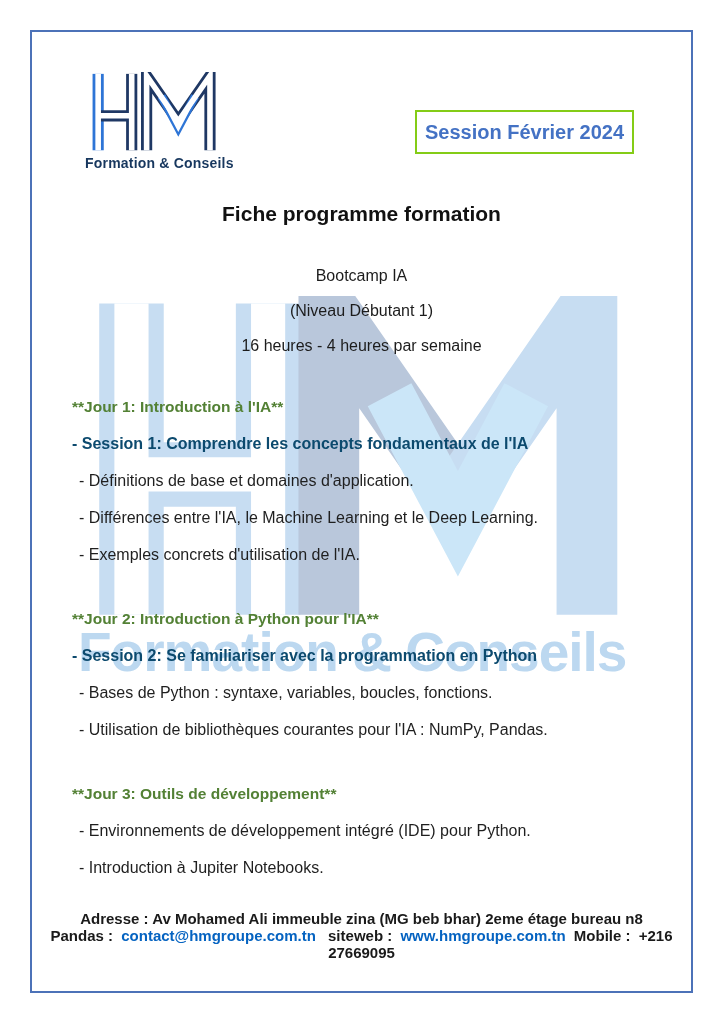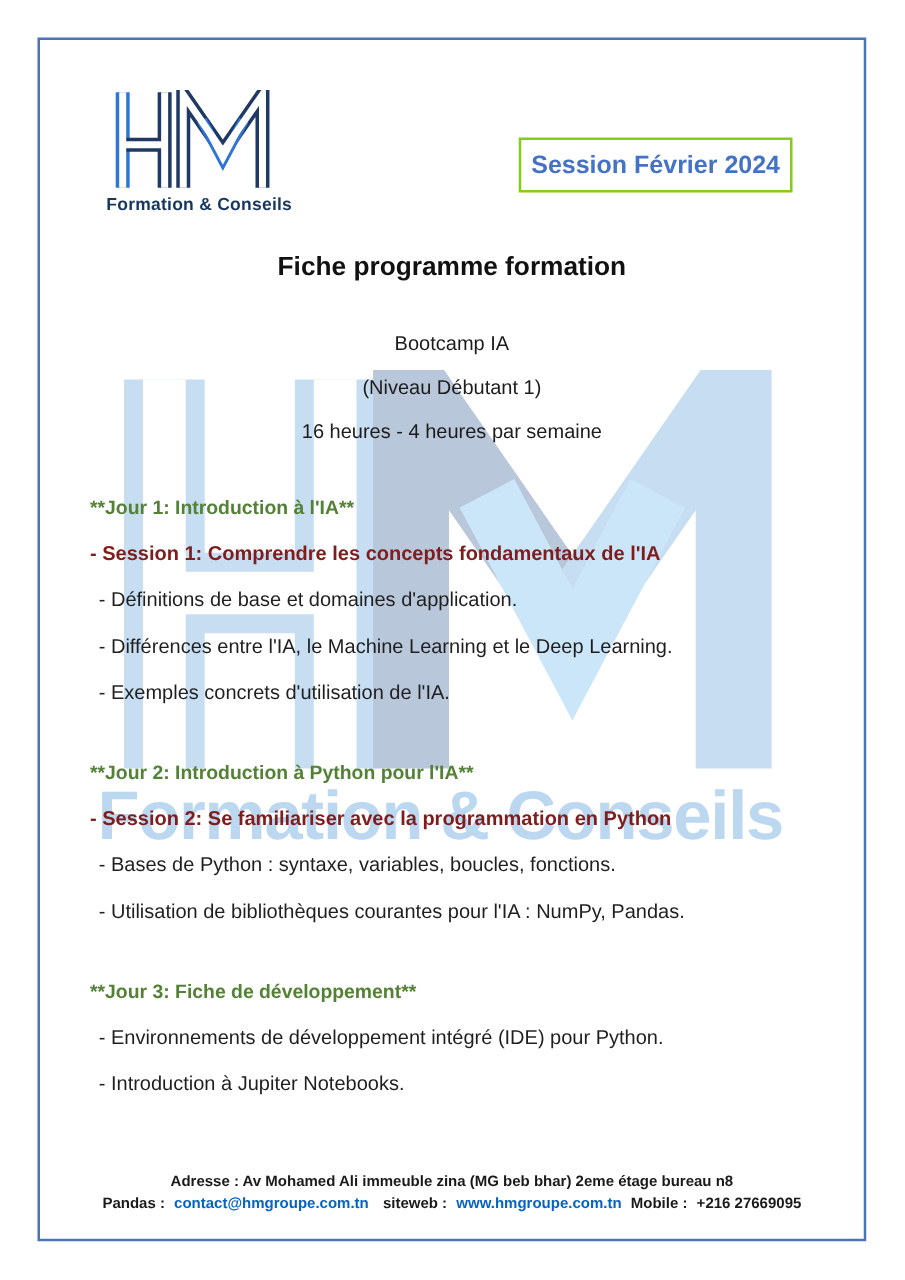--- a/index.html
+++ b/index.html
@@ -36,27 +36,27 @@
   }
   .title-block h1{
     margin:0 0 28px 0;font-size:21px;line-height:32px;color:#111111;font-weight:bold;
   }
   .title-block p{margin:0;font-size:16px;line-height:35px;color:#1c1c1c;}
   
   .content{position:absolute;left:72px;right:34px;top:388px;z-index:2;}
   .content h2{
     margin:0;font-size:15.5px;line-height:37px;font-weight:bold;color:#538135;
   }
-  .content .session{margin:0;font-size:16px;line-height:37px;font-weight:bold;color:#7f1d1d;}
+  .content .session{margin:0;font-size:16px;line-height:37px;font-weight:bold;color:#0c4a6e;}
   .content .bullet{margin:0;padding-left:7px;font-size:16px;line-height:37px;color:#1f1f1f;}
   .content section.gap{margin-top:27px;}
   
   .page-footer{
-    position:absolute;left:32px;right:33px;top:937px;text-align:center;z-index:2;
-    font-size:12px;font-weight:bold;line-height:17px;color:#1a1a1a;
+    position:absolute;left:32px;right:33px;top:910px;text-align:center;z-index:2;
+    font-size:15px;font-weight:bold;line-height:17px;color:#1a1a1a;
   }
   .page-footer a{color:#0563C1;cursor:pointer;text-align:center;}
   .page-footer .ml{margin-left:8px;}
   .page-footer .ms{margin-left:4px;}
   svg{display:block;}
 </style>
 </head>
 <body>
 
 <div class="page">
@@ -118,21 +118,21 @@
     </section>
 
     <section class="gap">
       <h2>**Jour 2: Introduction à Python pour l'IA**</h2>
       <p class="session">- Session 2: Se familiariser avec la programmation en Python</p>
       <p class="bullet">- Bases de Python : syntaxe, variables, boucles, fonctions.</p>
       <p class="bullet">- Utilisation de bibliothèques courantes pour l'IA : NumPy, Pandas.</p>
     </section>
 
     <section class="gap">
-      <h2>**Jour 3: Fiche de développement**</h2>
+      <h2>**Jour 3: Outils de développement**</h2>
       <p class="bullet">- Environnements de développement intégré (IDE) pour Python.</p>
       <p class="bullet">- Introduction à Jupiter Notebooks.</p>
     </section>
 
   </div>
 
   <div class="page-footer">
     <div>Adresse : Av Mohamed Ali immeuble zina (MG beb bhar) 2eme étage bureau n8</div>
     <div>
       <span>Pandas :</span>

